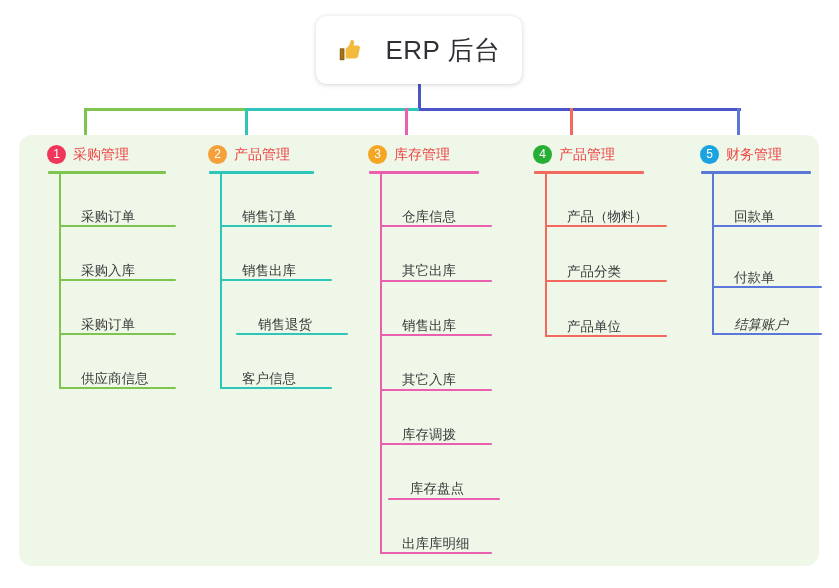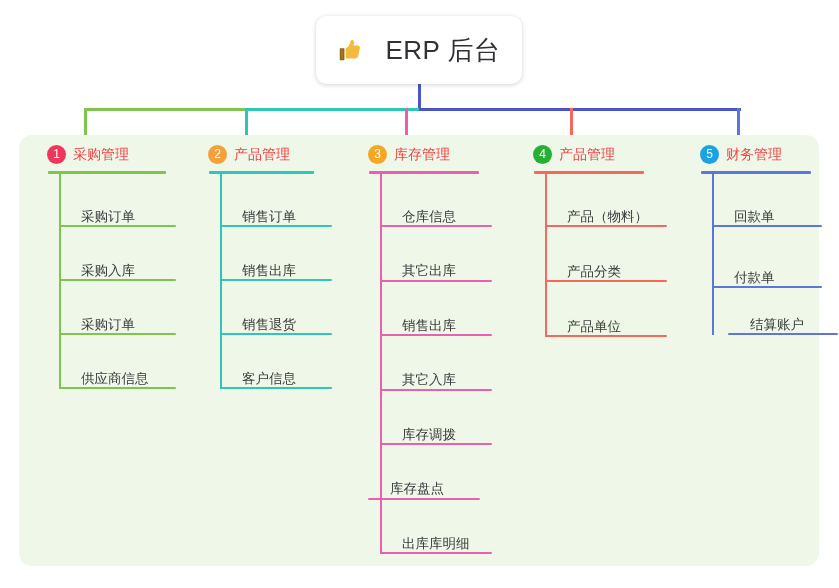--- a/index.html
+++ b/index.html
@@ -136,21 +136,21 @@
         <div class="head-rule" style="width: 105px; background: rgb(47, 197, 184);"></div>
         <div class="spine" style="left: 12px; height: 215px; background: rgb(47, 197, 184);"></div>
         <div class="leaf" style="left: 12px; top: 66px; width: 112px; height: 26px;">
           <span class="leaf-label">销售订单</span>
           <div class="leaf-rule" style="width: 112px; background: rgb(47, 197, 184);"></div>
         </div>
         <div class="leaf" style="left: 12px; top: 120px; width: 112px; height: 26px;">
           <span class="leaf-label">销售出库</span>
           <div class="leaf-rule" style="width: 112px; background: rgb(47, 197, 184);"></div>
         </div>
-        <div class="leaf" style="left: 12px; top: 174px; width: 112px; height: 26px;">
+        <div class="leaf" style="left: 28px; top: 174px; width: 112px; height: 26px;">
           <span class="leaf-label">销售退货</span>
           <div class="leaf-rule" style="width: 112px; background: rgb(47, 197, 184);"></div>
         </div>
         <div class="leaf" style="left: 12px; top: 228px; width: 112px; height: 26px;">
           <span class="leaf-label">客户信息</span>
           <div class="leaf-rule" style="width: 112px; background: rgb(47, 197, 184);"></div>
         </div>
       </div>
       <div class="col" style="left: 368px; top: 135px; width: 170px; height: 420px;">
         <div class="col-head">
@@ -172,21 +172,21 @@
           <div class="leaf-rule" style="width: 112px; background: rgb(234, 95, 174);"></div>
         </div>
         <div class="leaf" style="left: 12px; top: 229.5px; width: 112px; height: 26px;">
           <span class="leaf-label">其它入库</span>
           <div class="leaf-rule" style="width: 112px; background: rgb(234, 95, 174);"></div>
         </div>
         <div class="leaf" style="left: 12px; top: 284px; width: 112px; height: 26px;">
           <span class="leaf-label">库存调拨</span>
           <div class="leaf-rule" style="width: 112px; background: rgb(234, 95, 174);"></div>
         </div>
-        <div class="leaf" style="left: 0; top: 338.5px; width: 112px; height: 26px;">
+        <div class="leaf" style="left: 20px; top: 338.5px; width: 112px; height: 26px;">
           <span class="leaf-label">库存盘点</span>
           <div class="leaf-rule" style="width: 112px; background: rgb(234, 95, 174);"></div>
         </div>
         <div class="leaf" style="left: 12px; top: 393px; width: 112px; height: 26px;">
           <span class="leaf-label">出库库明细</span>
           <div class="leaf-rule" style="width: 112px; background: rgb(234, 95, 174);"></div>
         </div>
       </div>
       <div class="col" style="left: 533px; top: 135px; width: 170px; height: 420px;">
         <div class="col-head">
@@ -216,20 +216,20 @@
         <div class="head-rule" style="width: 110px; background: rgb(91, 120, 216);"></div>
         <div class="spine" style="left: 12px; height: 161px; background: rgb(91, 120, 216);"></div>
         <div class="leaf" style="left: 12px; top: 66px; width: 110px; height: 26px;">
           <span class="leaf-label">回款单</span>
           <div class="leaf-rule" style="width: 110px; background: rgb(91, 120, 216);"></div>
         </div>
         <div class="leaf" style="left: 12px; top: 120px; width: 110px; height: 26px; margin-top: 7px;">
           <span class="leaf-label">付款单</span>
           <div class="leaf-rule" style="width: 110px; background: rgb(91, 120, 216);"></div>
         </div>
-        <div class="leaf" style="left: 28px; top: 174px; width: 110px; height: 26px;">
+        <div class="leaf" style="left: 12px; top: 174px; width: 110px; height: 26px; font-style: italic;">
           <span class="leaf-label">结算账户</span>
           <div class="leaf-rule" style="width: 110px; background: rgb(91, 120, 216);"></div>
         </div>
       </div>
     </div>
 
 </div>
 
 </body></html>

